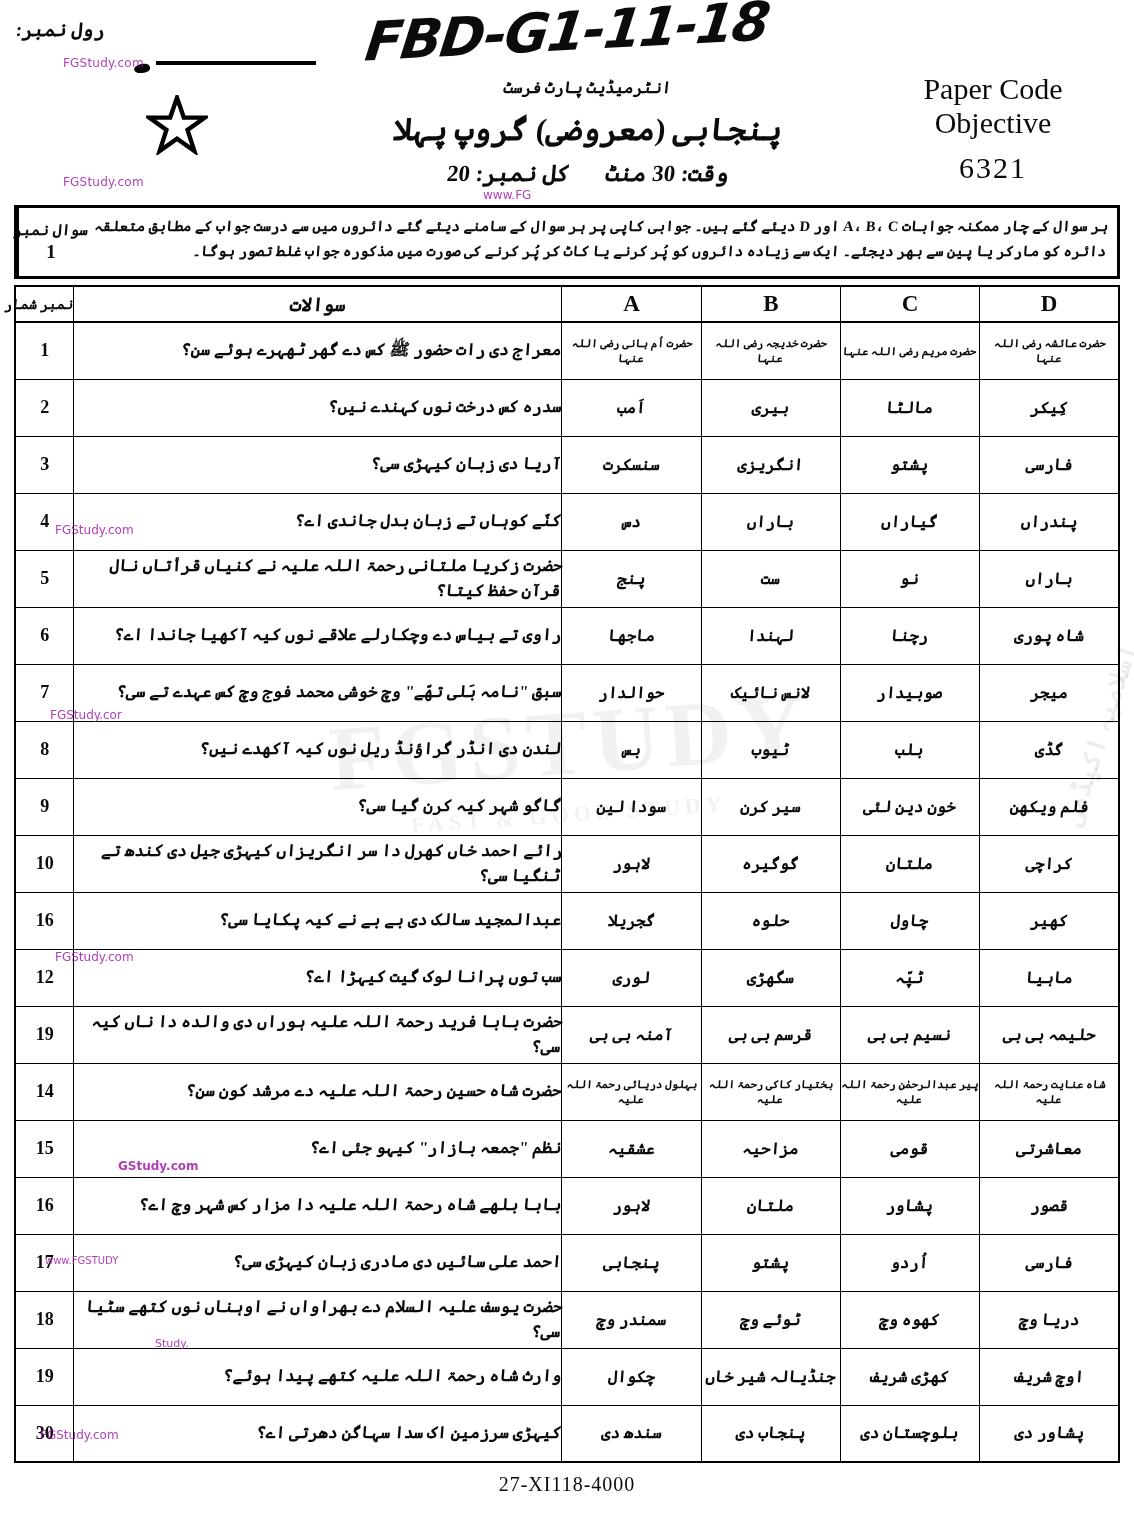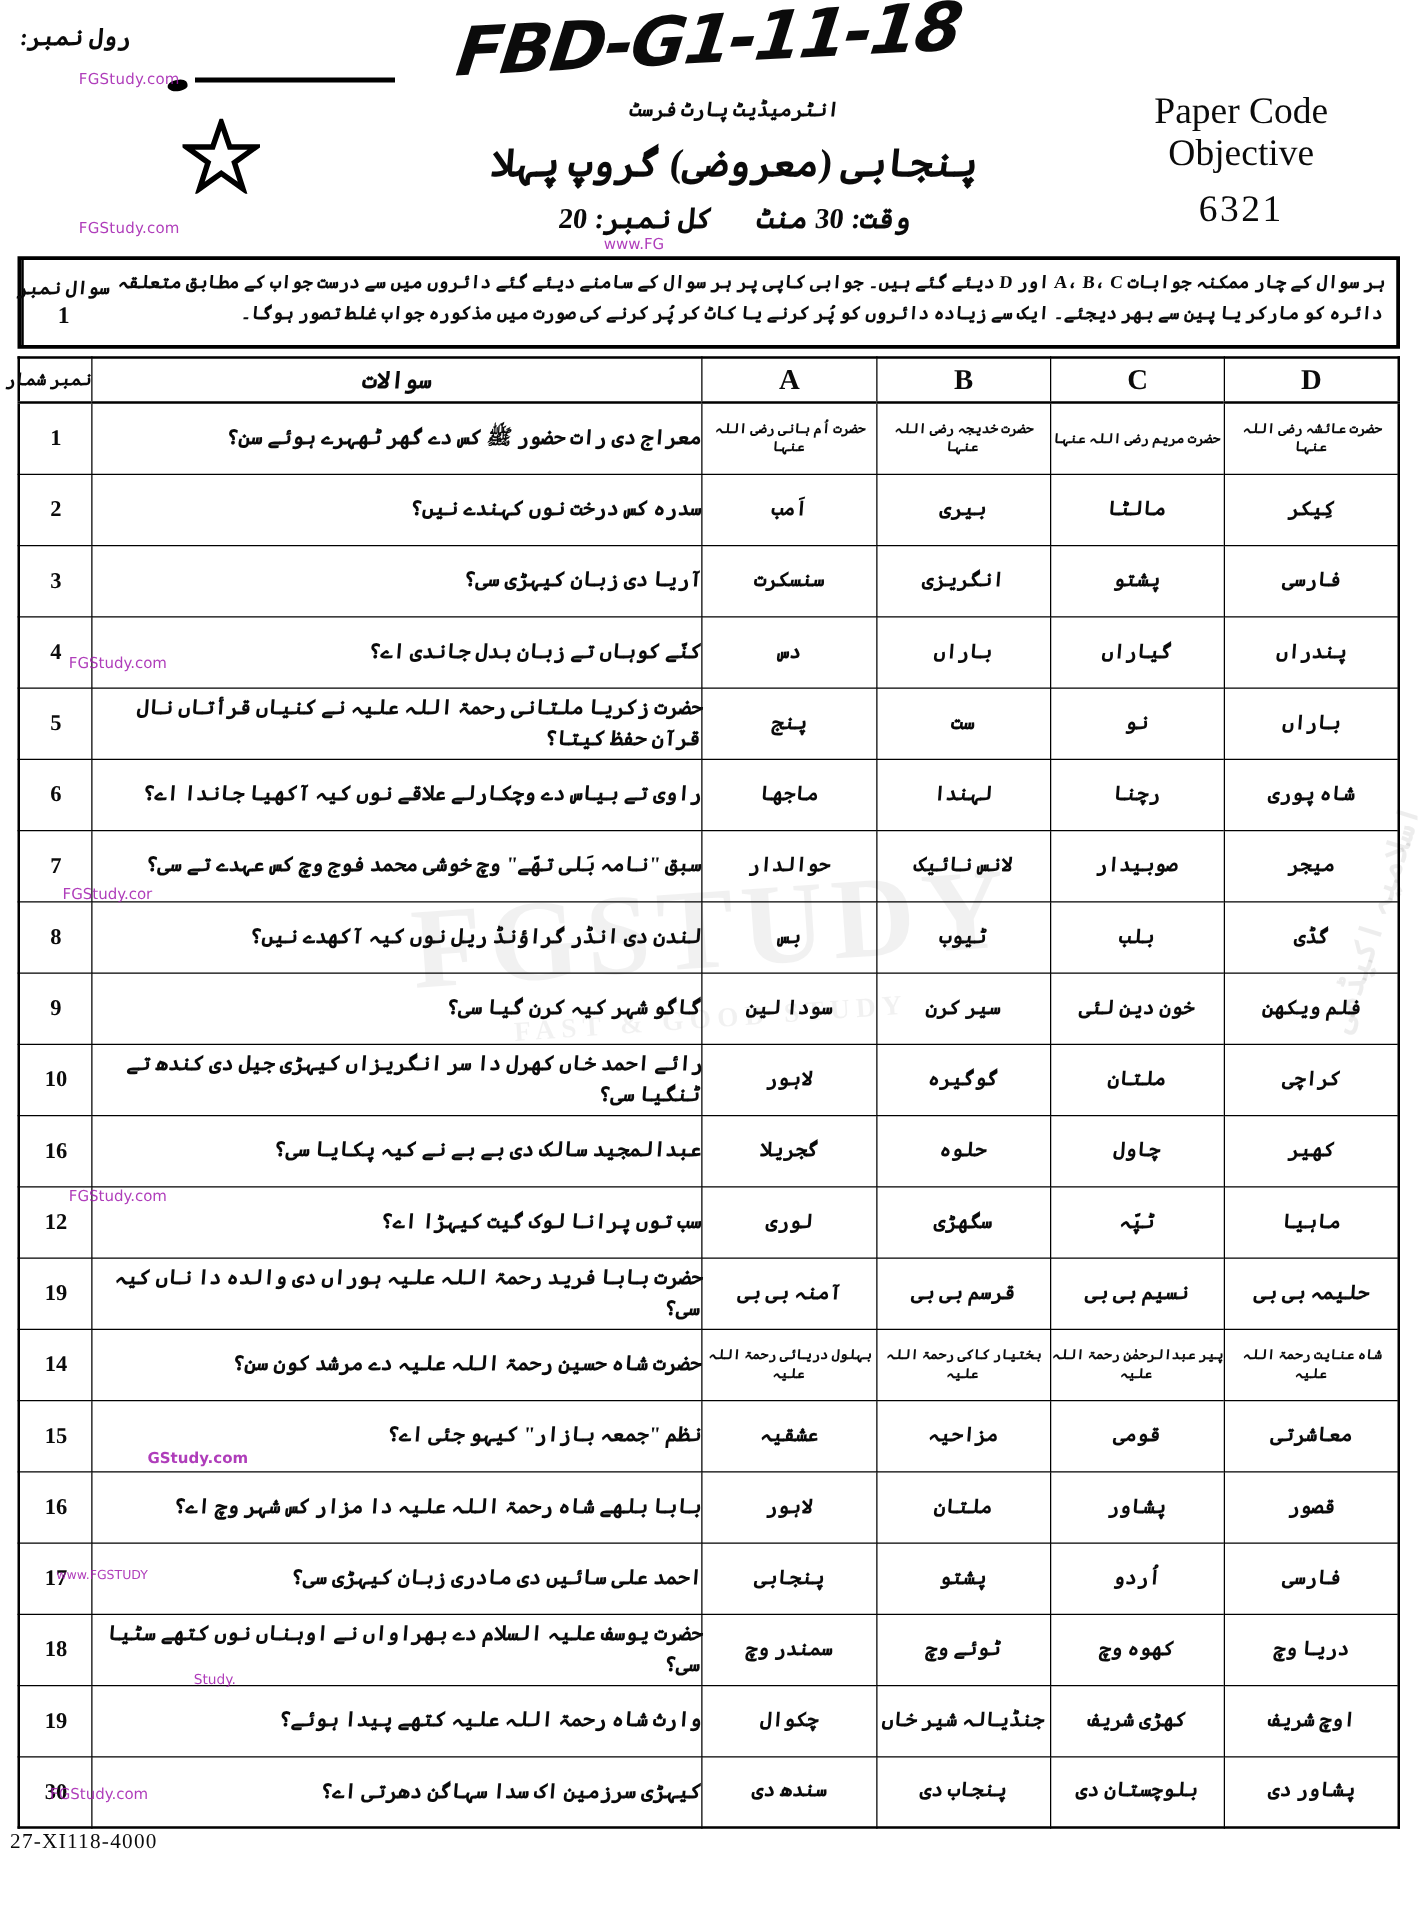--- a/index.html
+++ b/index.html
@@ -267,23 +267,24 @@
     font-size: 16px;
     font-weight: 600;
     line-height: 1.35;
     transform: skewX(-5deg);
   }
   td.opt.small { font-size: 11px; line-height: 1.3; }
   tbody tr { height: 57px; }
 
   
   .footer {
-    text-align: left;
-    font-family: "Liberation Serif", serif;
-    font-size: 17px;
+    margin-top: 10px;
+    text-align: center;
+    font-family: "Liberation Serif", serif;
+    font-size: 20px;
     letter-spacing: 1px;
     direction: ltr;
   }
 
   
   .wm {
     position: absolute;
     font-family: "DejaVu Sans", sans-serif;
     color: #a21caf;
     font-size: 12px;

